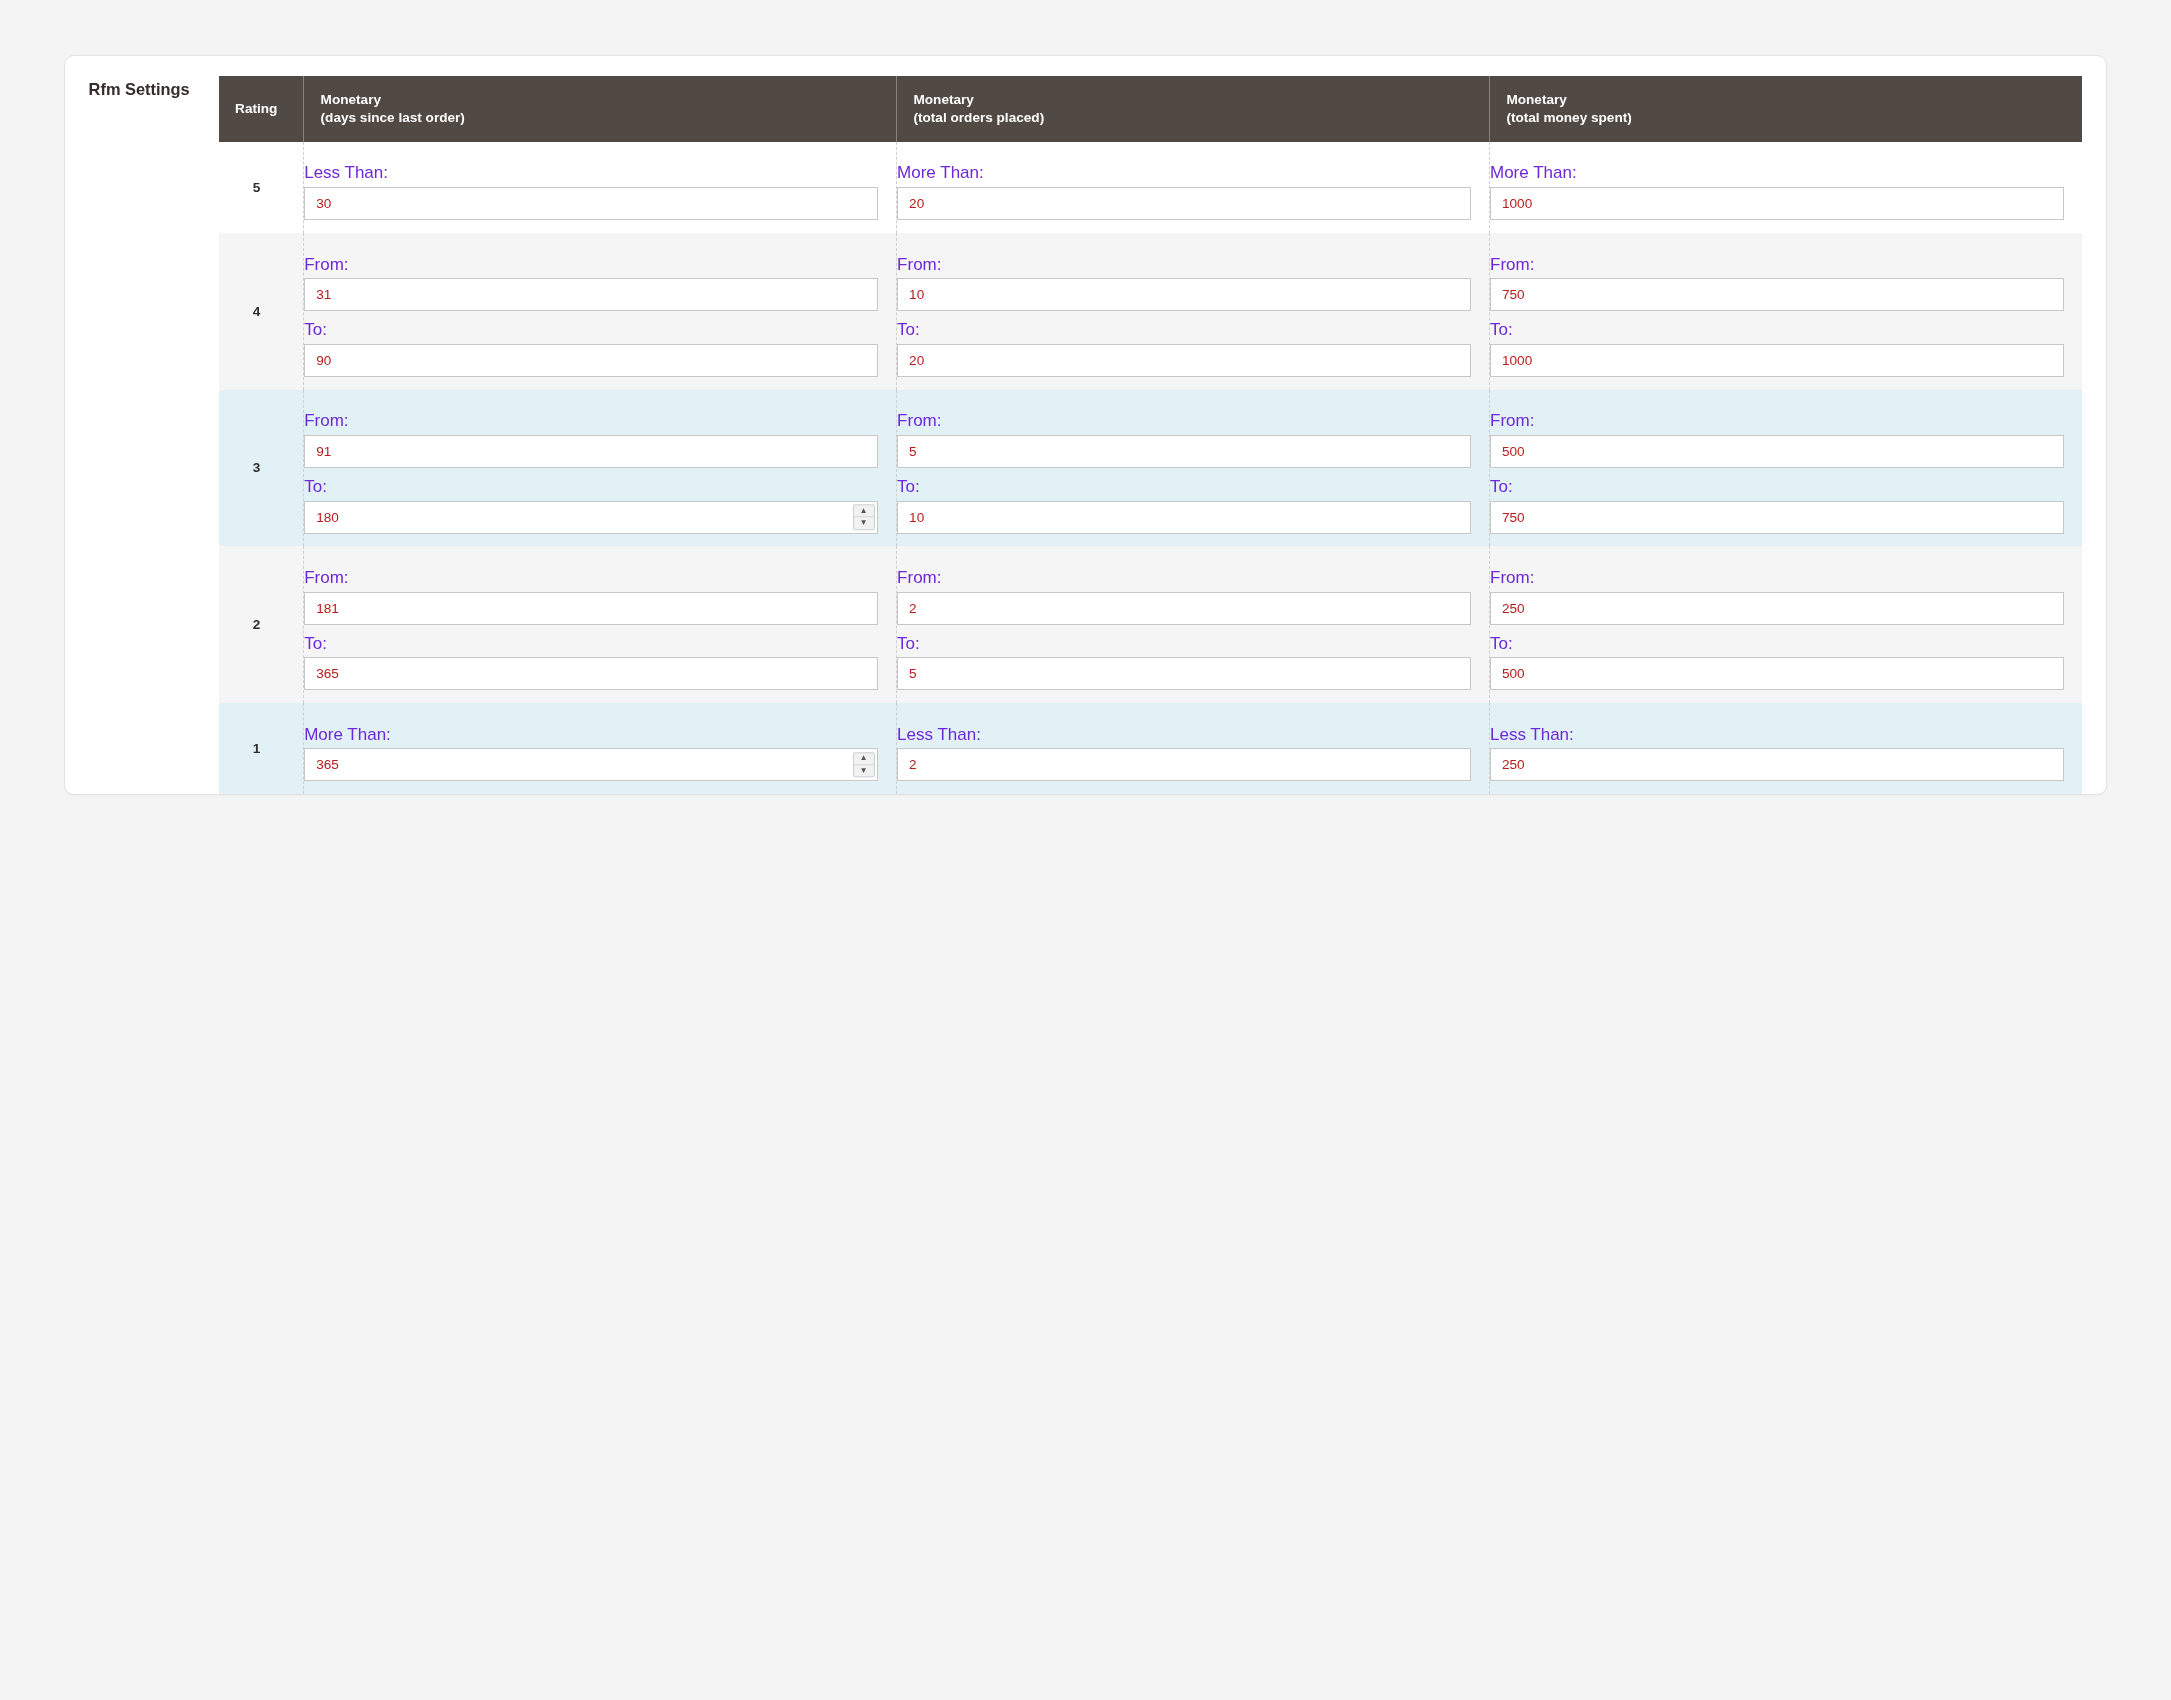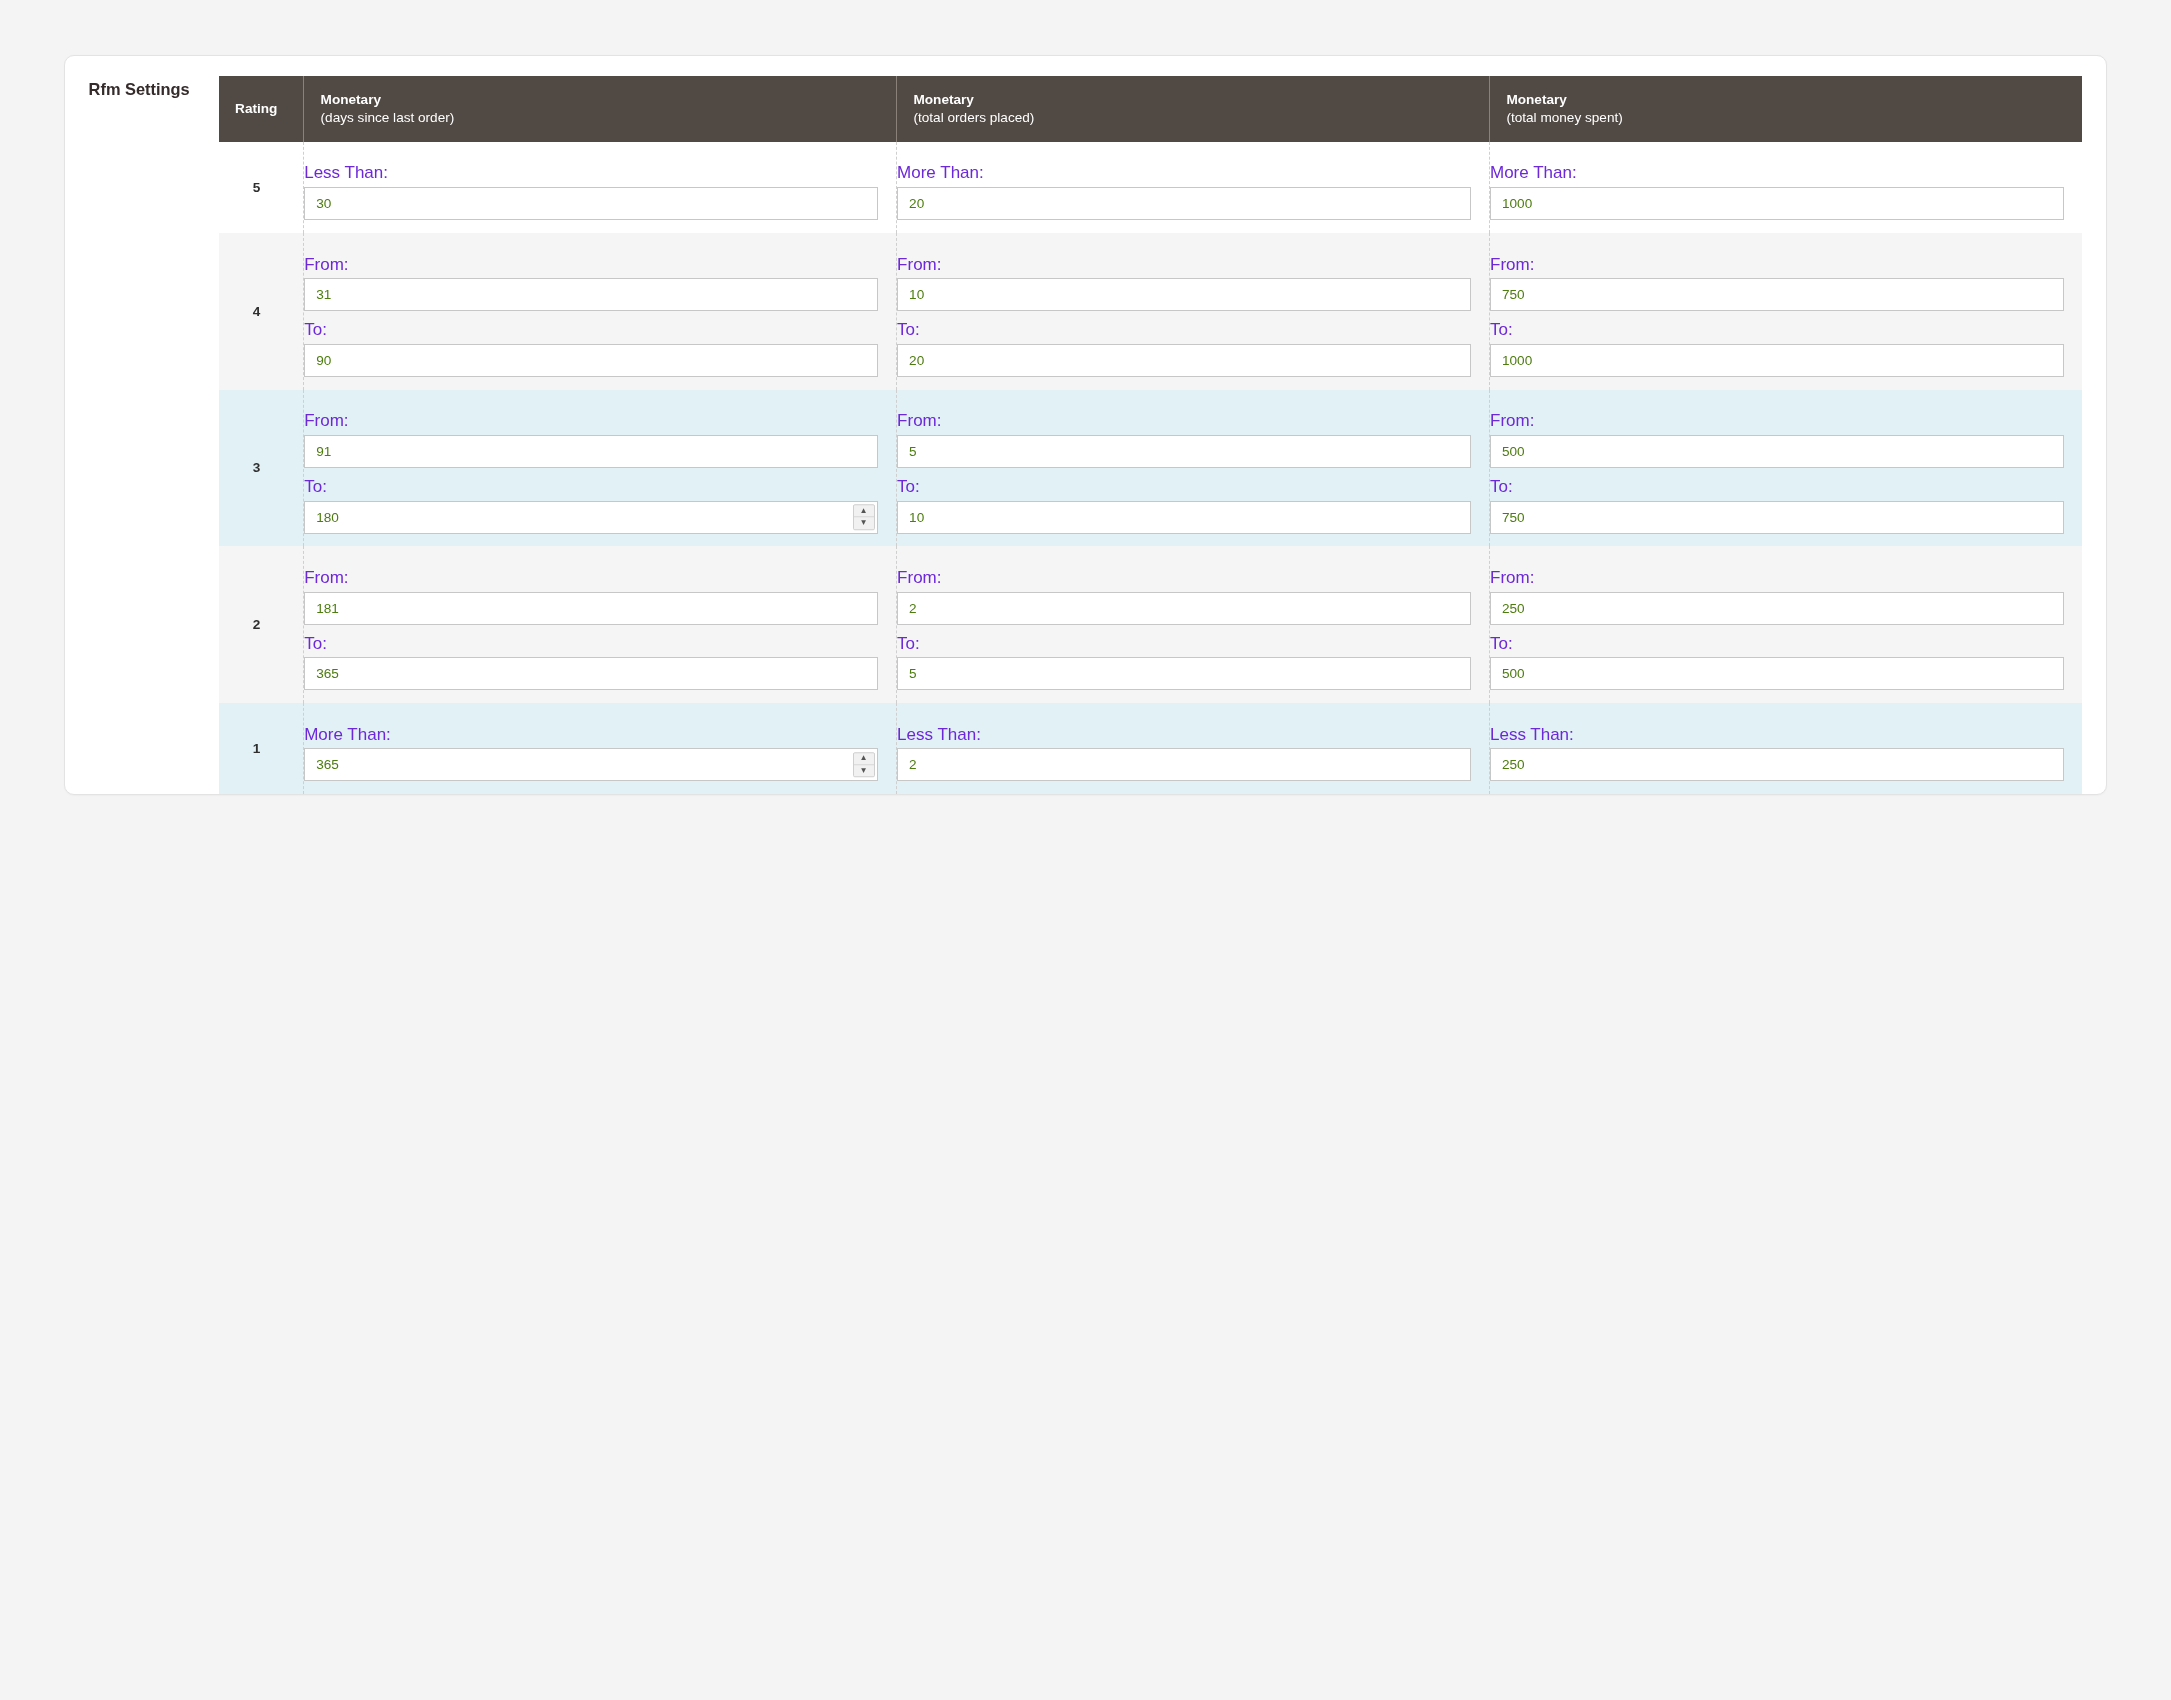--- a/index.html
+++ b/index.html
@@ -35,21 +35,21 @@
     color: #fff;
     text-align: left;
     font-weight: 600;
     font-size: 13.6px;
     padding: 14.5px 16.4px;
     border-right: 0.9px solid #8a817a;
     vertical-align: middle;
     line-height: 1.35;
   }
   table.rfm th:last-child { border-right: none; }
-  table.rfm th .sub { font-weight: 400; }
+  table.rfm th .sub { font-weight: 700; }
   table.rfm td {
     padding: 12.7px 9px 12.7px 0;
     vertical-align: middle;
     background: #fff;
   }
   tbody tr.tone-gray td { background: #f5f5f5; }
   tbody tr.tone-blue td { background: #e1f1f6; }
   td.rating-cell {
     text-align: center;
     font-weight: 700;
@@ -68,21 +68,21 @@
     font-size: 17px;
     color: #6d28d9;
     margin: 5.5px 0 3.6px 0;
   }
   .field-input {
     width: 100%;
     height: 33px;
     border: 0.9px solid #c7c7c7;
     background: #fff;
     font-size: 13.6px;
-    color: #4d7c0f;
+    color: #b91c1c;
     padding: 8px 11px;
   }
   
   .with-spinner { position: relative; }
   .with-spinner .spinner {
     position: absolute;
     right: 3.6px;
     top: 50%;
     transform: translateY(-50%);
     width: 22px;

